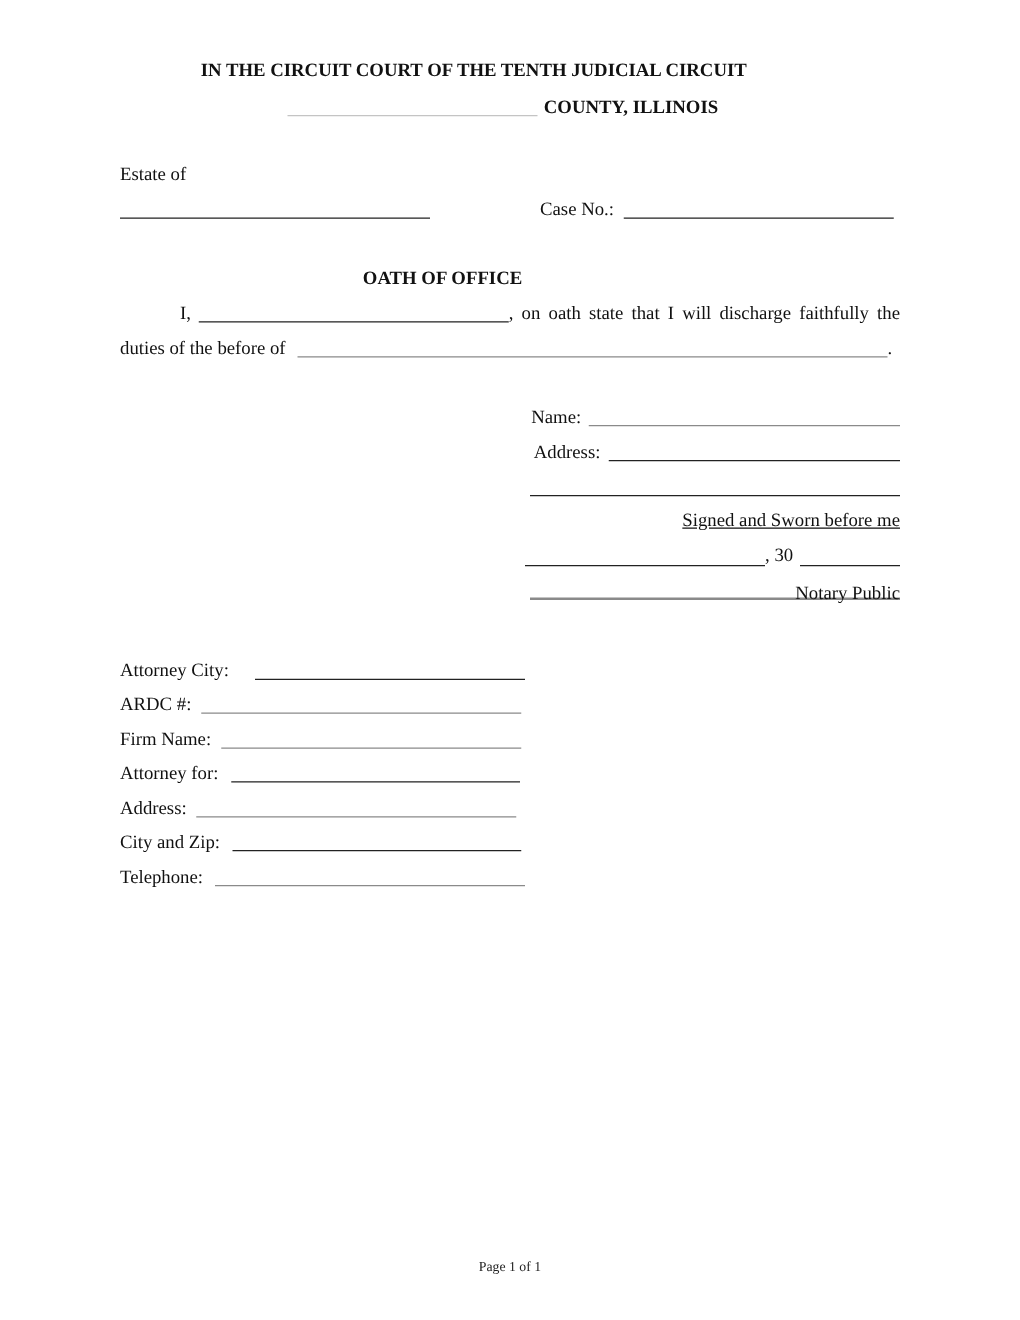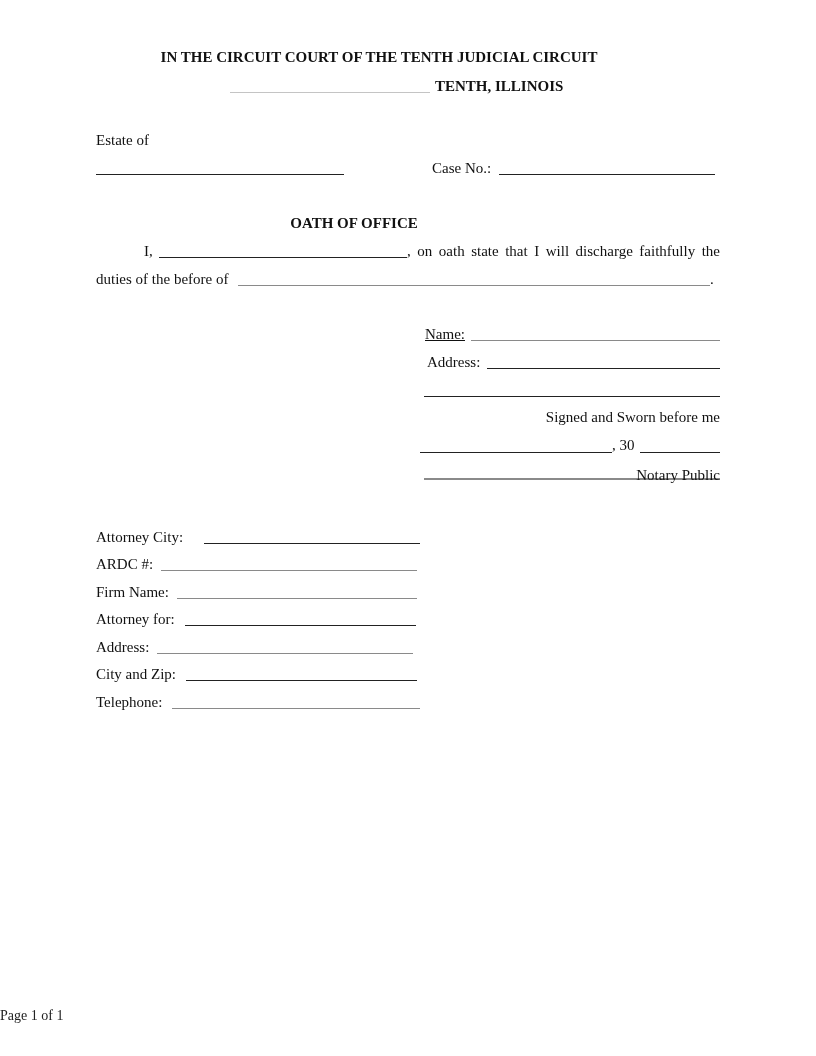--- a/index.html
+++ b/index.html
@@ -13,53 +13,53 @@
   .line.light { border-bottom:1px solid #c4c4c4; }
   .field { position:absolute; height:18px; border:none; background:transparent; padding:0;
            font-family:"Liberation Serif", serif; font-size:15px; outline:none; }
 </style>
 </head>
 <body>
 
 <div class="abs t b" style="left:0;width:758px;text-align:center;top:48px;">IN THE CIRCUIT COURT OF THE TENTH JUDICIAL CIRCUIT</div>
 <input class="field" style="left: 230px; top: 76px; width: 200px;" value="">
 <div class="line light" style="left:230px;top:92px;width:200px;"></div>
-<div class="abs t b" style="left:435px;top:77px;">TENTH, ILLINOIS</div>
+<div class="abs t b" style="left:435px;top:77px;">COUNTY, ILLINOIS</div>
 
 <div class="abs t" style="left:96px;top:131px;">Estate of</div>
 <input class="field" style="left: 96px; top: 157px; width: 248px;" value="">
 <div class="line" style="left:96px;top:174px;width:248px;"></div>
 <div class="abs t" style="left:432px;top:159px;">Case No.:</div>
 <input class="field" style="left: 499px; top: 157px; width: 216px;" value="">
 <div class="line" style="left:499px;top:174px;width:216px;"></div>
 
 <div class="abs t b" style="left:0;width:708px;text-align:center;top:214px;">OATH OF OFFICE</div>
 
 <div class="abs t" style="left:144px;top:242px;">I,</div>
 <input class="field" style="left: 159px; top: 240px; width: 248px;" value="">
 <div class="line" style="left:159px;top:257px;width:248px;"></div>
 <div class="abs t" style="left:407px;top:242px;width:313px;text-align:justify;text-align-last:justify;">, on oath state that I will discharge faithfully the</div>
 
 <div class="abs t" style="left:96px;top:270px;">duties of the before of</div>
 <input class="field" style="left: 238px; top: 268px; width: 472px;" value="">
 <div class="line gray" style="left:238px;top:285px;width:472px;"></div>
 <div class="abs t" style="left:710px;top:270px;">.</div>
 
-<div class="abs t" style="left:425px;top:325px;text-decoration:underline;">Name:</div>
+<div class="abs t" style="left:425px;top:325px;">Name:</div>
 <input class="field" style="left: 471px; top: 323px; width: 249px;" value="">
 <div class="line gray" style="left:471px;top:340px;width:249px;"></div>
 
 <div class="abs t" style="left:427px;top:353px;">Address:</div>
 <input class="field" style="left: 487px; top: 351px; width: 233px;" value="">
 <div class="line" style="left:487px;top:368px;width:233px;"></div>
 
 <input class="field" style="left: 424px; top: 379px; width: 296px;" value="">
 <div class="line" style="left:424px;top:396px;width:296px;"></div>
 
-<div class="abs t" style="left:420px;width:300px;text-align:right;top:408px;">Signed and Sworn before me</div>
+<div class="abs t" style="left:420px;width:300px;text-align:right;top:408px;text-decoration:underline;">Signed and Sworn before me</div>
 
 <input class="field" style="left: 420px; top: 435px; width: 192px;" value="">
 <div class="line" style="left:420px;top:452px;width:192px;"></div>
 <div class="abs t" style="left:612px;top:436px;">, 30</div>
 <input class="field" style="left: 640px; top: 435px; width: 80px;" value="">
 <div class="line" style="left:640px;top:452px;width:80px;"></div>
 
 <div class="line gray" style="left:424px;top:478px;width:296px;border-bottom-width:2px;"></div>
 <div class="abs t" style="left:420px;width:300px;text-align:right;top:466px;">Notary Public</div>
 
@@ -84,13 +84,13 @@
 <div class="line gray" style="left:157px;top:653px;width:256px;"></div>
 
 <div class="abs t" style="left:96px;top:665px;">City and Zip:</div>
 <input class="field" style="left: 186px; top: 663px; width: 231px;" value="">
 <div class="line" style="left:186px;top:680px;width:231px;"></div>
 
 <div class="abs t" style="left:96px;top:693px;">Telephone:</div>
 <input class="field" style="left: 172px; top: 691px; width: 248px;" value="">
 <div class="line gray" style="left:172px;top:708px;width:248px;"></div>
 
-<div class="abs" style="left:0;width:816px;text-align:left;top:1008px;font-size:14px;color:#222;">Page 1 of 1</div>
+<div class="abs" style="left:0;width:816px;text-align:center;top:1008px;font-size:11px;color:#222;">Page 1 of 1</div>
 
 </body></html>

